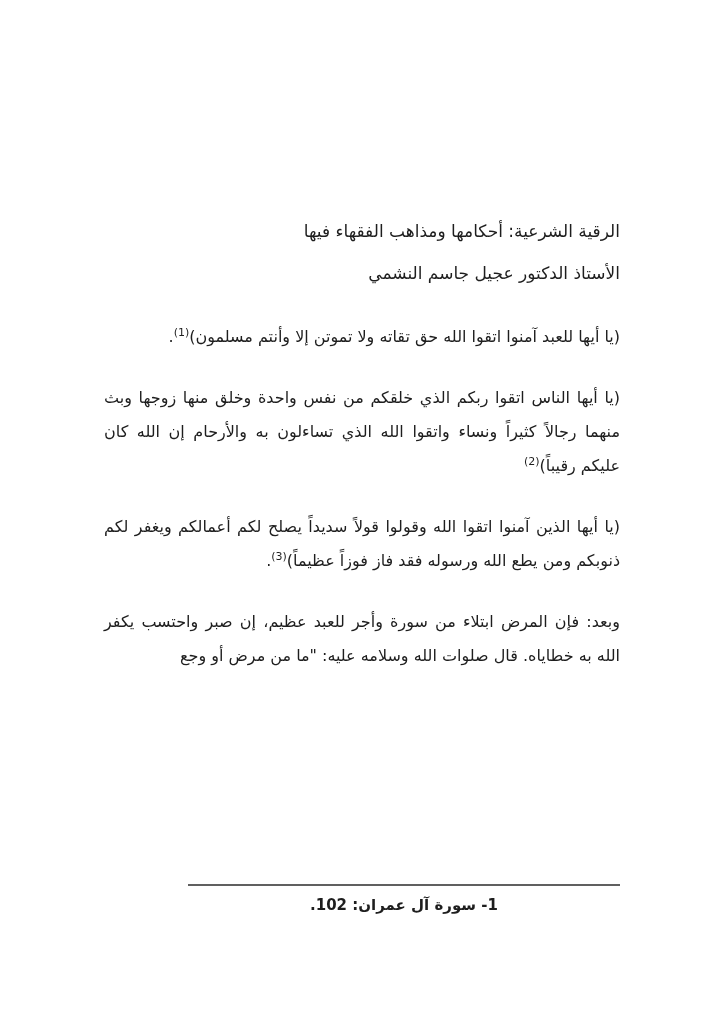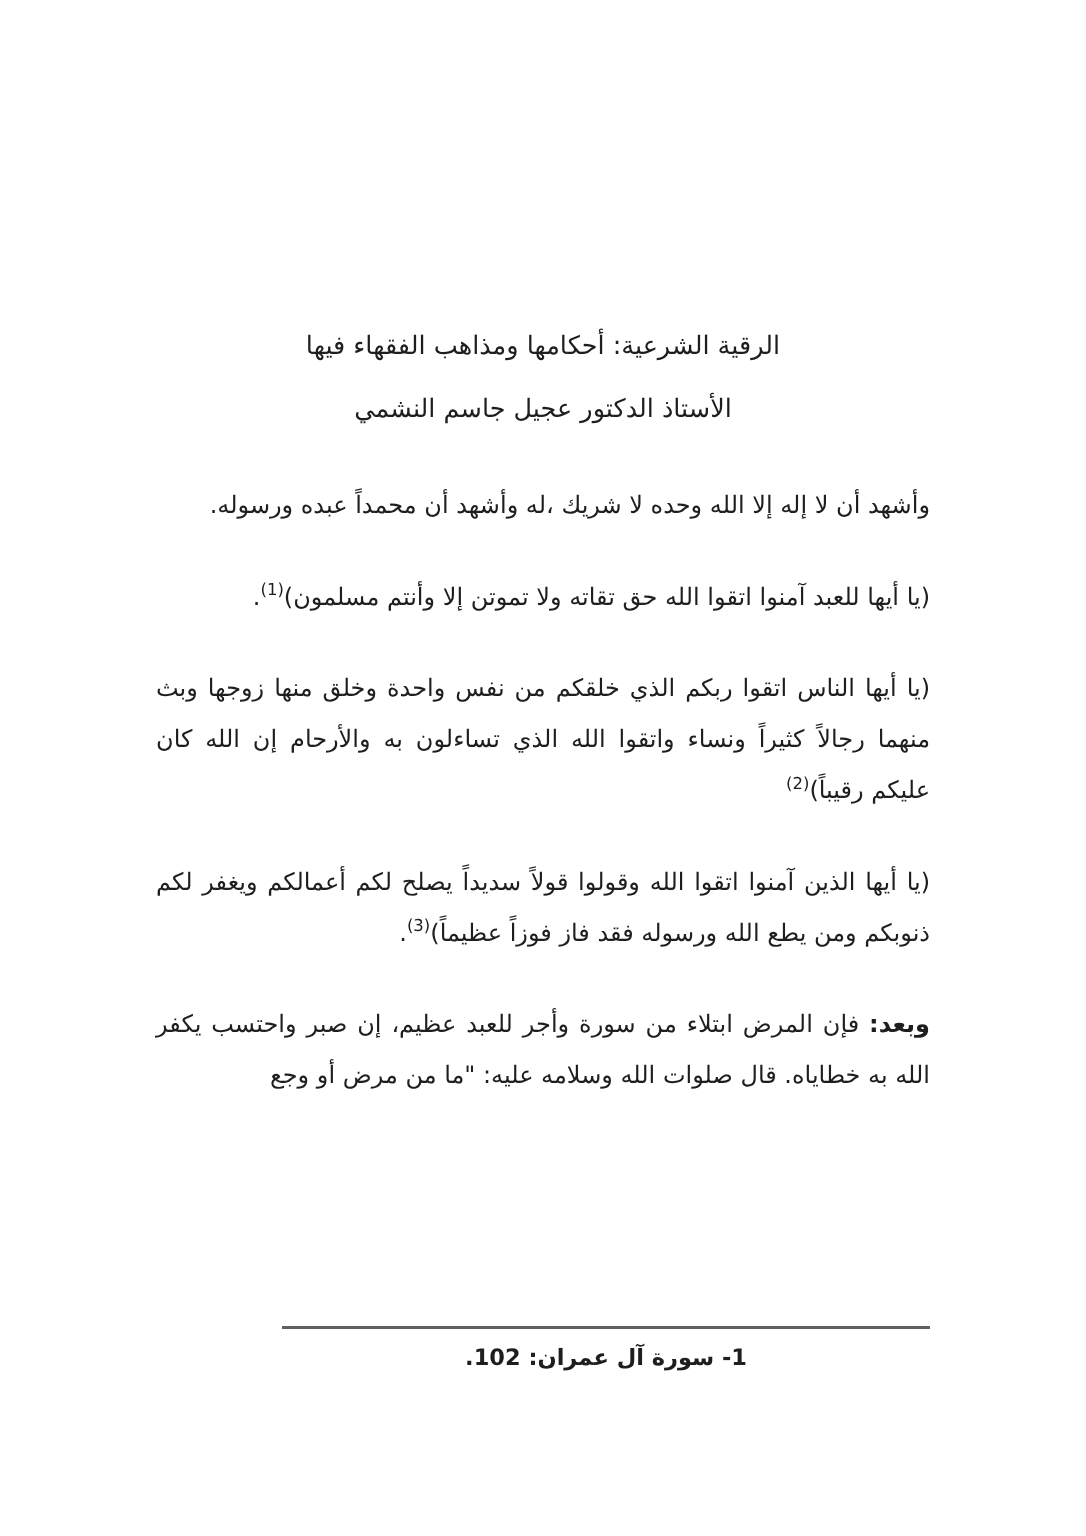--- a/index.html
+++ b/index.html
@@ -14,41 +14,40 @@
     background: #ffffff;
     overflow: hidden;
     font-family: "DejaVu Sans", sans-serif;
     color: #1e1e1e;
   }
   .content {
     direction: rtl;
     padding: 210px 104px 0 104px;
   }
   .title-block {
-    text-align: center;
     font-size: 17px;
     line-height: 42px;
     margin-bottom: 26px;
   }
   .title-line {
     display: block;
   }
   p.para {
     margin: 0 0 27px 0;
     font-size: 16px;
     line-height: 34px;
     text-align: justify;
   }
   sup.fn-ref {
     font-size: 11px;
     line-height: 0;
     vertical-align: super;
   }
   .lead-bold {
-    font-weight: bold;
+    font-weight: normal;
   }
   .footnote-block {
     position: absolute;
     top: 884px;
     right: 104px;
     width: 516px;
     direction: rtl;
   }
   .fn-sep {
     width: 432px;
@@ -69,21 +68,20 @@
 
 <div class="page">
   <div class="content">
 
     <div class="title-block">
       <span class="title-line">الرقية الشرعية: أحكامها ومذاهب الفقهاء فيها</span>
       <span class="title-line">الأستاذ الدكتور  عجيل جاسم  النشمي</span>
     </div>
 
 
-    <p class="para"><span>وأشهد أن لا إله إلا الله وحده لا شريك ،له وأشهد أن محمداً عبده ورسوله.</span></p>
 
     <p class="para"><span>(يا أيها للعبد آمنوا اتقوا الله حق تقاته ولا تموتن إلا وأنتم مسلمون)</span><sup class="fn-ref">(1)</sup><span>.</span></p>
 
     <p class="para"><span>(يا أيها الناس اتقوا ربكم الذي خلقكم من نفس واحدة وخلق منها زوجها وبث منهما رجالاً كثيراً ونساء واتقوا الله الذي تساءلون به والأرحام إن الله كان عليكم رقيباً)</span><sup class="fn-ref">(2)</sup><span></span></p>
 
     <p class="para"><span>(يا أيها الذين آمنوا اتقوا الله وقولوا قولاً سديداً يصلح لكم أعمالكم ويغفر لكم ذنوبكم ومن يطع الله ورسوله فقد فاز فوزاً عظيماً)</span><sup class="fn-ref">(3)</sup><span>.</span></p>
 
     <p class="para"><span class="lead-bold">وبعد:</span><span> فإن المرض ابتلاء من سورة وأجر للعبد عظيم، إن صبر واحتسب يكفر الله به خطاياه. قال صلوات الله وسلامه عليه: "ما من مرض أو وجع</span></p>
 
   </div>

